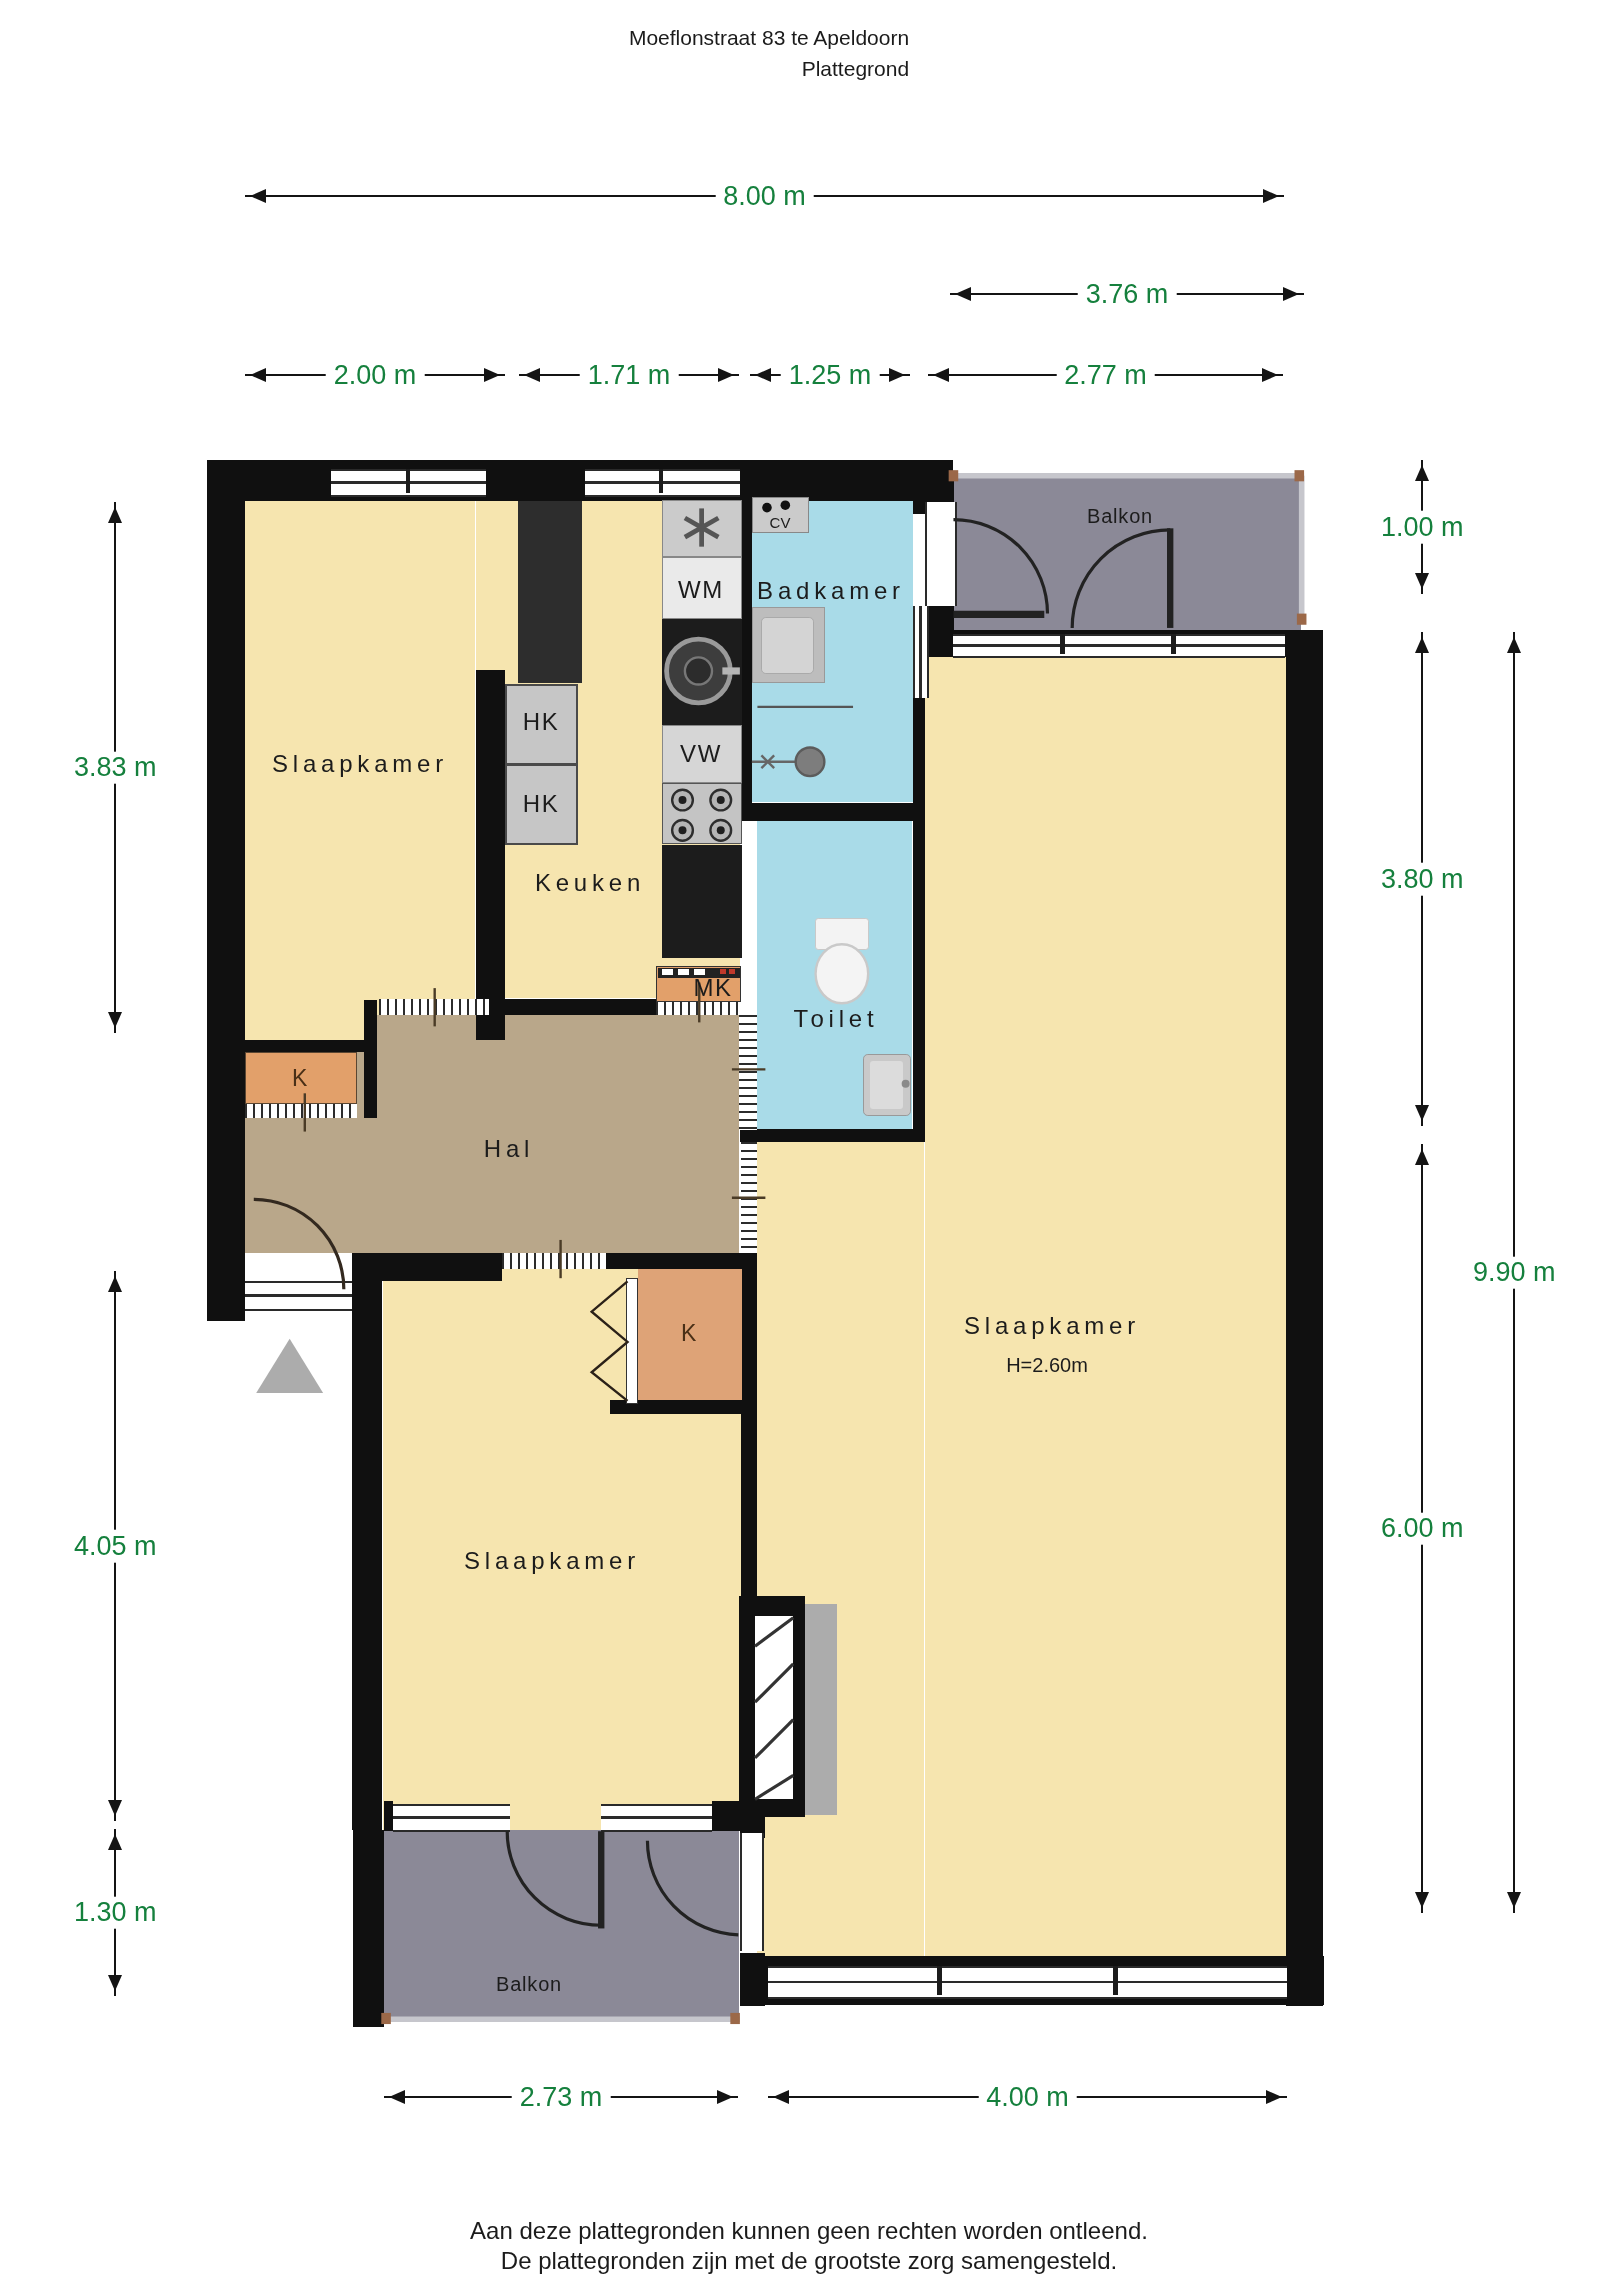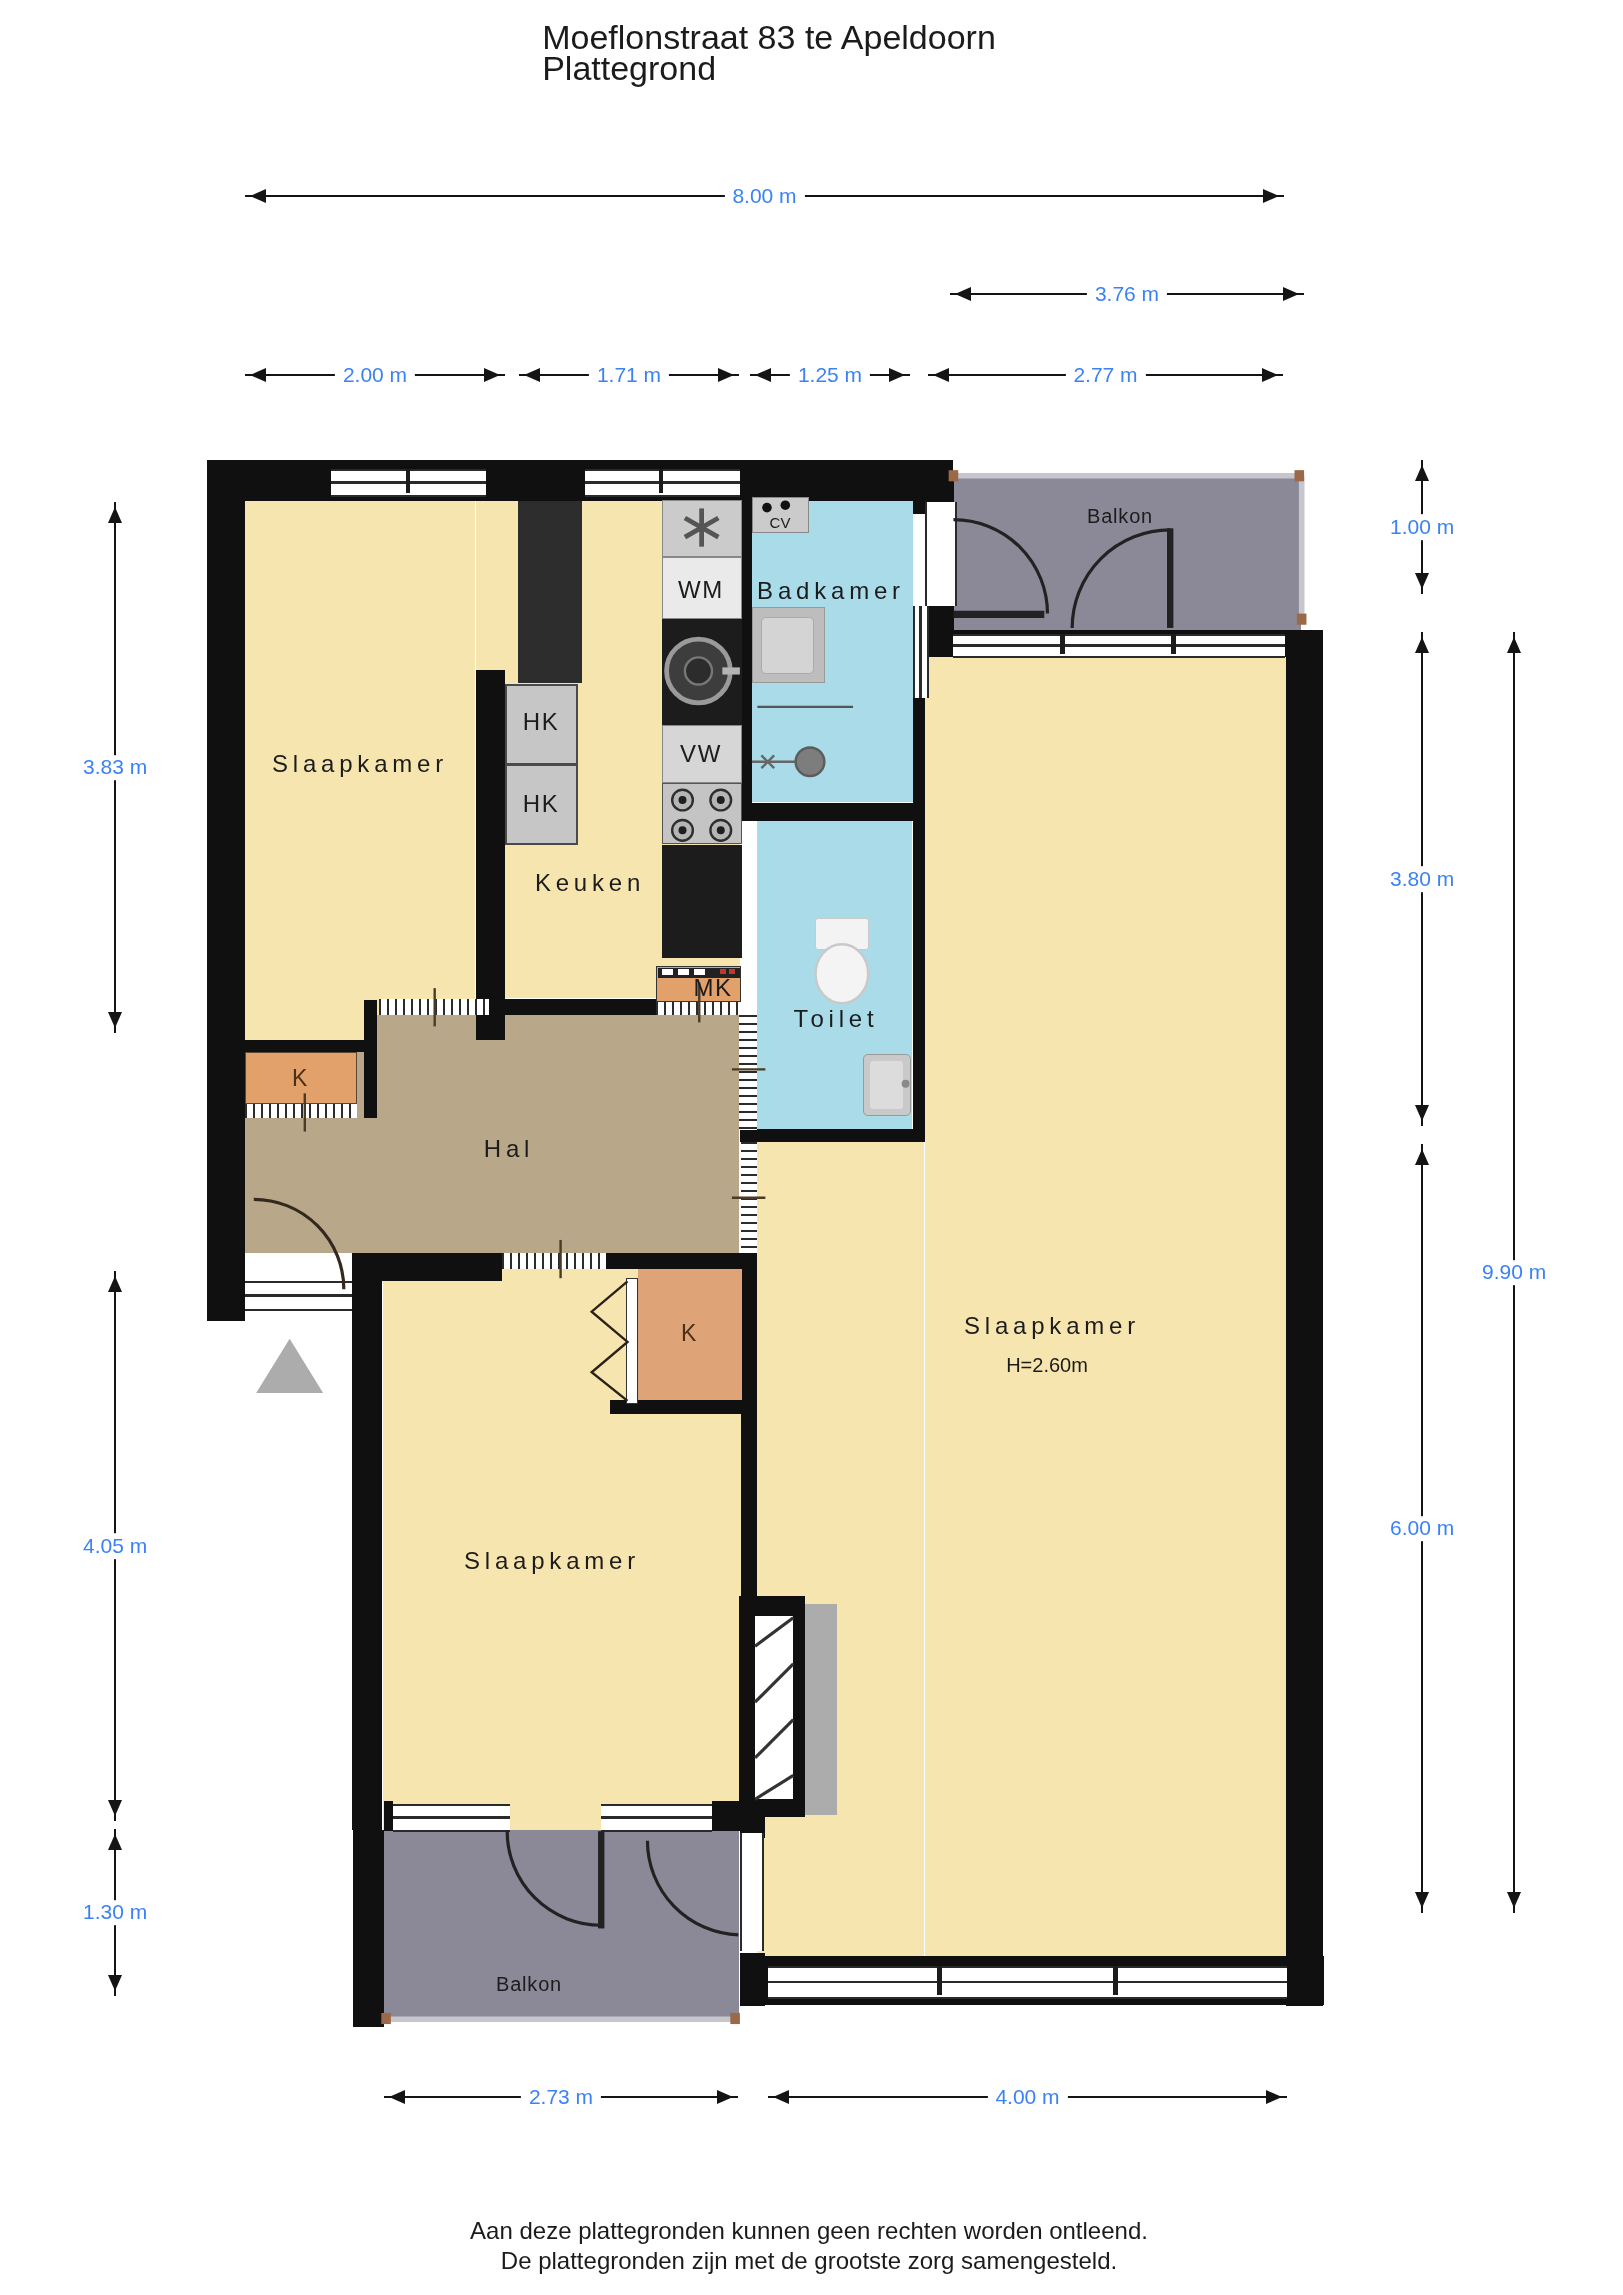--- a/index.html
+++ b/index.html
@@ -6,21 +6,21 @@
   .page{position:relative;width:1624px;height:2295px;background:#ffffff;overflow:hidden;
         font-family:"Liberation Sans",sans-serif;color:#1b1b1b;}
   .fill{position:absolute;}
   .wall{position:absolute;background:#101010;}
   .label{position:absolute;transform:translate(-50%,-50%);white-space:nowrap;color:#1c1c1c;}
   .room-label{font-size:24px;letter-spacing:4.8px;}
   .sub-label{font-size:20px;letter-spacing:0.8px;}
   .fix-label{font-size:24px;letter-spacing:1.6px;}
   .k-label{font-size:23px;color:#4a3017;letter-spacing:0.8px;}
   .title{position:absolute;left:769px;top:22px;transform:translateX(-50%);
-         text-align:left;font-size:34px;line-height:31px;}
+         text-align:right;font-size:21px;line-height:31px;}
   .footer{position:absolute;left:809px;top:2216px;transform:translateX(-50%);
           text-align:center;font-size:24px;line-height:30px;}
   
   .winH{position:absolute;background:#fff;border-top:2.4px solid #2a2a2a;border-bottom:2.4px solid #2a2a2a;}
   .winH::after{content:"";position:absolute;left:0;right:0;top:50%;height:2.4px;margin-top:-1.6px;background:#2a2a2a;}
   .winV{position:absolute;background:#fff;border-left:2.4px solid #2a2a2a;border-right:2.4px solid #2a2a2a;}
   .winV::after{content:"";position:absolute;top:0;bottom:0;left:50%;width:2.4px;margin-left:-1.6px;background:#2a2a2a;}
   .doorV{position:absolute;background:#fff;border-left:2.4px solid #2a2a2a;border-right:2.4px solid #2a2a2a;}
   .mull{position:absolute;background:#1c1c1c;}
   
@@ -30,21 +30,21 @@
   .hdim{position:absolute;border-top:2.4px solid #141414;}
   .hdim::before{content:"";position:absolute;left:-2.4px;top:-8px;width:0;height:0;
     border:7.2px solid transparent;border-right:16px solid #141414;}
   .hdim::after{content:"";position:absolute;right:-2.4px;top:-8px;width:0;height:0;
     border:7.2px solid transparent;border-left:16px solid #141414;}
   .vdim{position:absolute;border-left:2.4px solid #141414;}
   .vdim::before{content:"";position:absolute;top:-2.4px;left:-8px;width:0;height:0;
     border:7.2px solid transparent;border-bottom:16px solid #141414;}
   .vdim::after{content:"";position:absolute;bottom:-2.4px;left:-8px;width:0;height:0;
     border:7.2px solid transparent;border-top:16px solid #141414;}
-  .dlabel{position:absolute;background:#fff;padding:0.8px 8px;font-size:21px;color:#3b82f6;white-space:nowrap;}
+  .dlabel{position:absolute;background:#fff;padding:0.8px 8px;font-size:27px;color:#15803d;white-space:nowrap;}
   .hdim .dlabel{left:50%;top:-0.8px;transform:translate(-50%,-50%);}
   .vdim .dlabel{top:50%;left:-0.8px;transform:translate(-50%,-50%);}
   .overlay{position:absolute;left:0;top:0;}
 </style>
 </head>
 <body>
 
 <div class="page">
 
   <div class="title">

